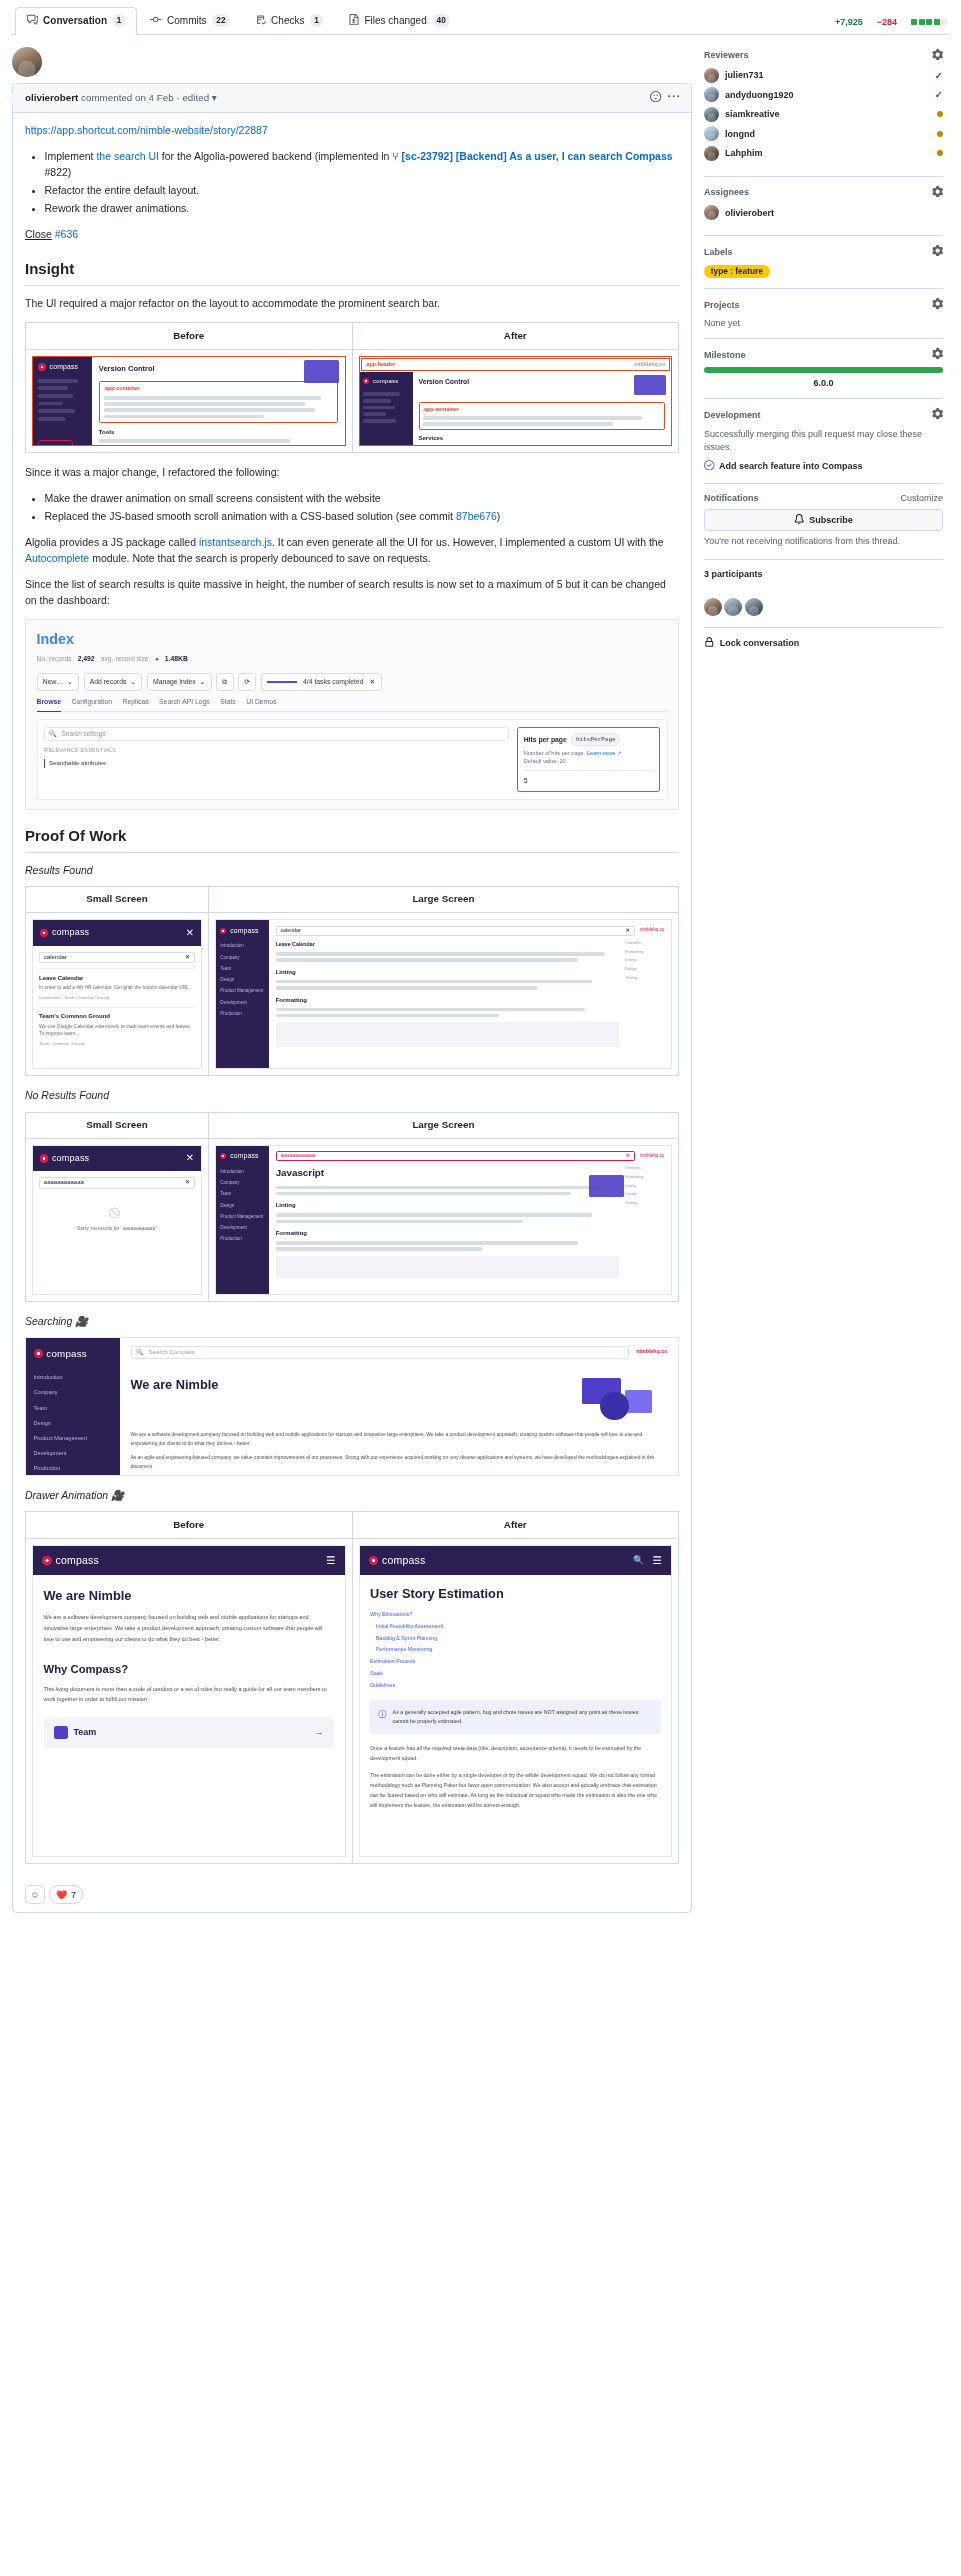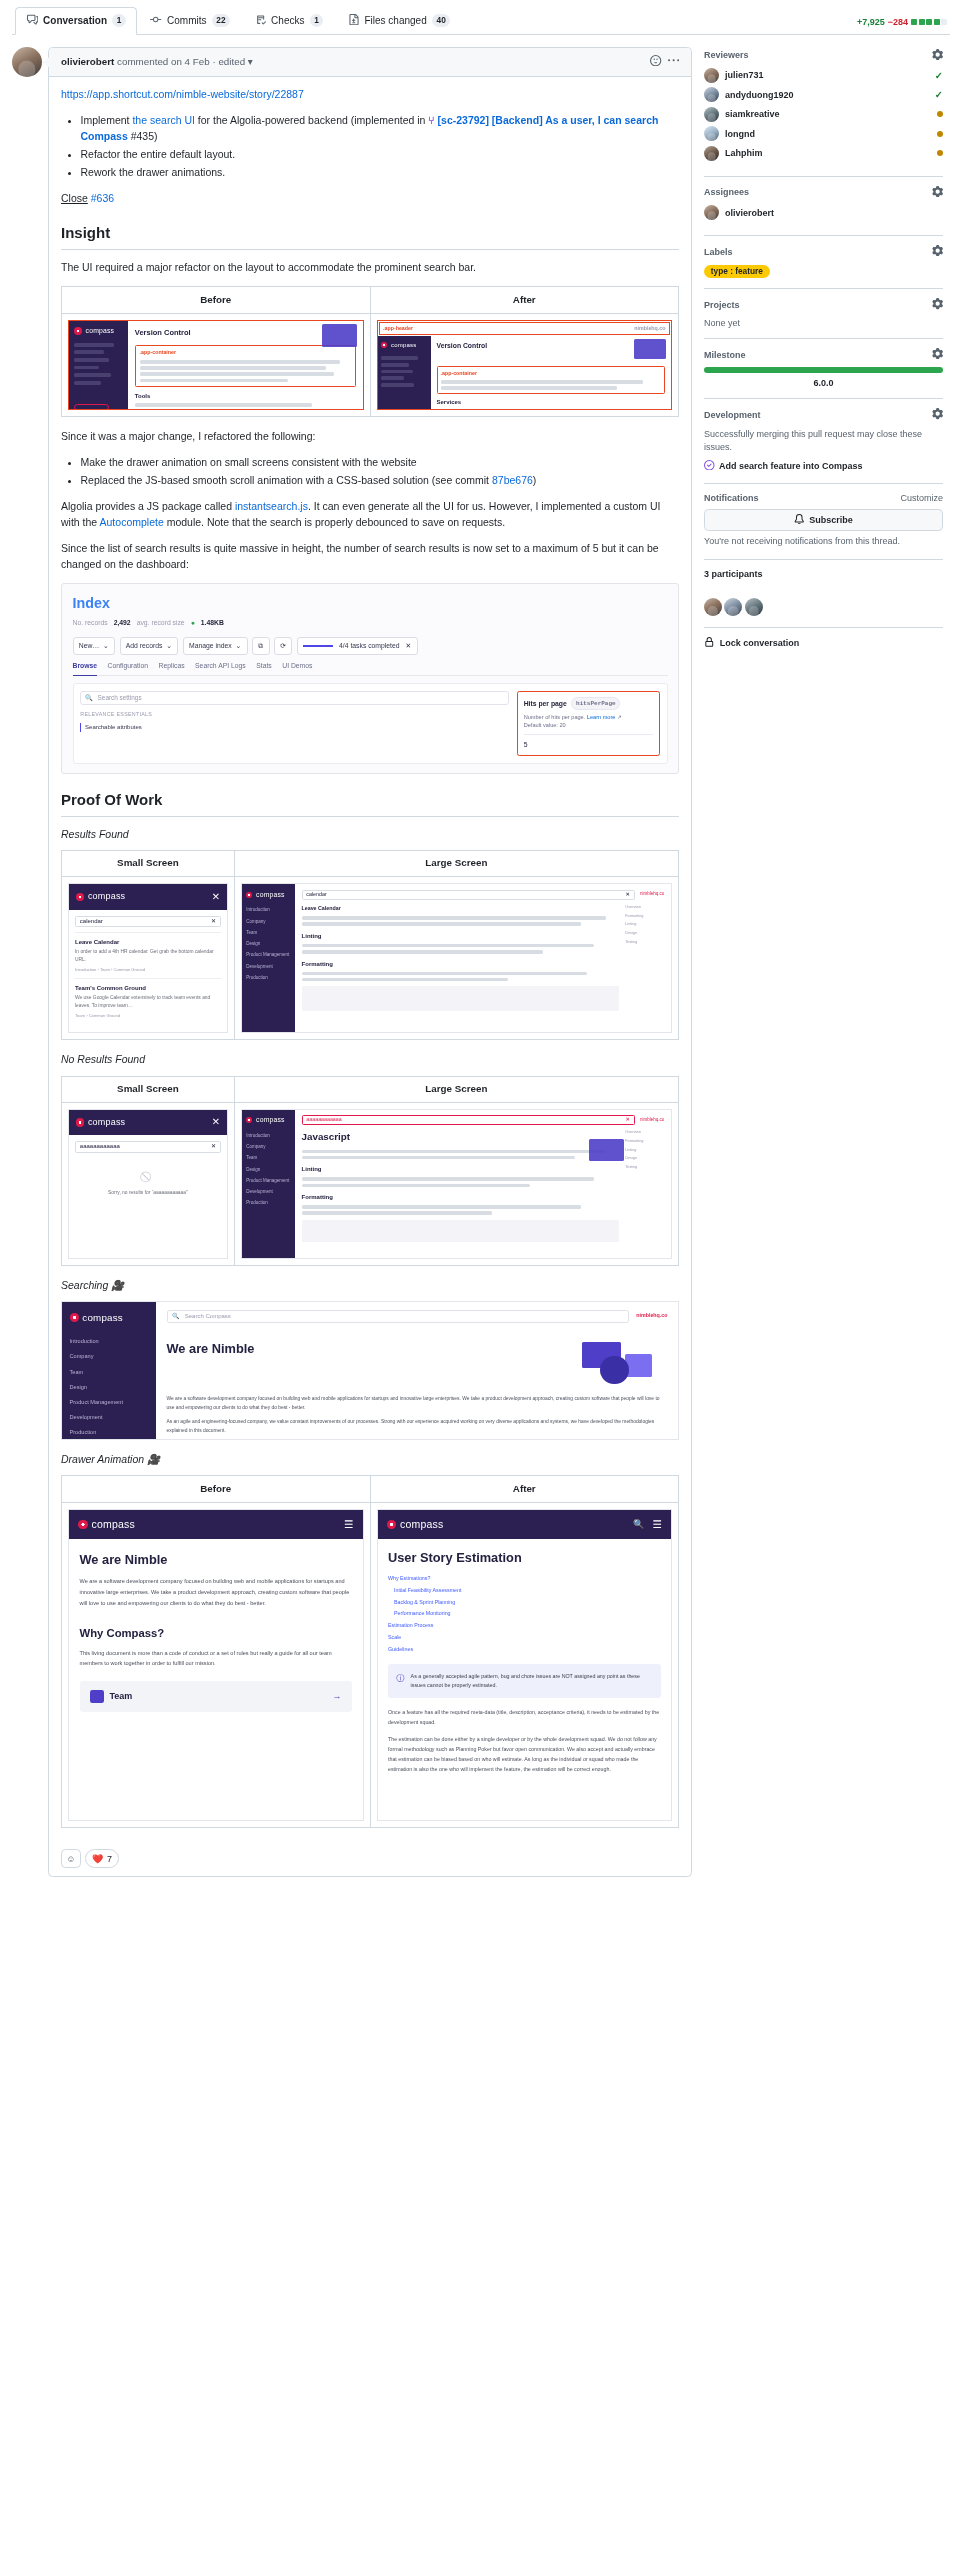--- a/index.html
+++ b/index.html
@@ -20,31 +20,31 @@
   .tabbar-row { display:flex; align-items:flex-end; justify-content:space-between;
                 border-bottom:0.8px solid #d1d9e0; height:35px; padding:0 3px; }
   .tabs { display:flex; align-items:flex-end; gap:1.5px; }
   .tab { display:flex; align-items:center; gap:5.3px; padding:6px 10.5px 6.8px 10.5px;
          font-size:10px; color:#1f2328; border:0.8px solid transparent;
          border-radius:4.5px 4.5px 0 0; position:relative; top:0.8px; cursor:pointer; }
   .tab.active { background:#fff; border-color:#d1d9e0; border-bottom-color:#fff; font-weight:600; }
   .tab .cnt { background:#eaeef2; color:#1f2328; font-size:8.3px; line-height:1;
               padding:2.3px 4.5px; border-radius:15px; font-weight:600; }
   .tab svg { fill:#59636e; }
-  .diffstat { display:flex; align-items:center; gap:3px; font-size:9px;
+  .diffstat { display:flex; align-items:center; gap:14px; font-size:9px;
               font-weight:700; padding-bottom:7.5px; }
   .diffstat .add { color:#1a7f37; }
   .diffstat .del { color:#cf222e; }
   .blocks { display:flex; gap:1.5px; }
   .blk { width:6px; height:6px; border-radius:0.8px; }
   .blk.g { background:#2da44e; }
   .blk.n { background:#eaeef2; }
 
   .cols { display:flex; gap:12px; padding-top:12px; align-items:flex-start; }
-  .main-col { width:680px; display:flex; gap:6px; }
+  .main-col { width:680px; display:flex; gap:6px;flex-direction:column; }
   .side-col { width:239px; padding-top:1.5px; }
 
   
   .avatar { border-radius:50%; flex:none; overflow:hidden; display:block;
             background:#d0d7de; position:relative; }
   .av-a { background:linear-gradient(150deg,#c9b8a8 0%,#8d7361 45%,#3f3a37 100%); }
   .av-b { background:linear-gradient(150deg,#cfd8e3 0%,#7b8ca0 50%,#2f3a47 100%); }
   .av-c { background:linear-gradient(150deg,#b9c6c9 0%,#64757c 50%,#26313a 100%); }
   .av-d { background:linear-gradient(150deg,#dce8f2 0%,#9bb3c6 50%,#4b5d6c 100%); }
   .av-e { background:linear-gradient(150deg,#b5a79a 0%,#6d5a4b 50%,#2b2320 100%); }
@@ -244,21 +244,21 @@
 
         <div class="c-body">
 
           <p>
             <a href="#">https://app.shortcut.com/nimble-website/story/22887</a>
           </p>
 
 
           <ul>
             <li>
-              <span>Implement </span><a href="#">the search UI</a><span> for the Algolia-powered backend (implemented in </span><span class="sc-icon">⑂&nbsp;</span><a href="#" class="issue-link">[sc-23792] [Backend] As a user, I can search Compass</a><span> #435</span><span>)</span>
+              <span>Implement </span><a href="#">the search UI</a><span> for the Algolia-powered backend (implemented in </span><span class="sc-icon">⑂&nbsp;</span><a href="#" class="issue-link">[sc-23792] [Backend] As a user, I can search Compass</a><span> #822</span><span>)</span>
             </li>
             <li>Refactor the entire default layout.</li>
             <li>Rework the drawer animations.</li>
           </ul>
 
           <p>
             <span class="closes">Close</span>
             <a href="#">#636</a>
           </p>
 

